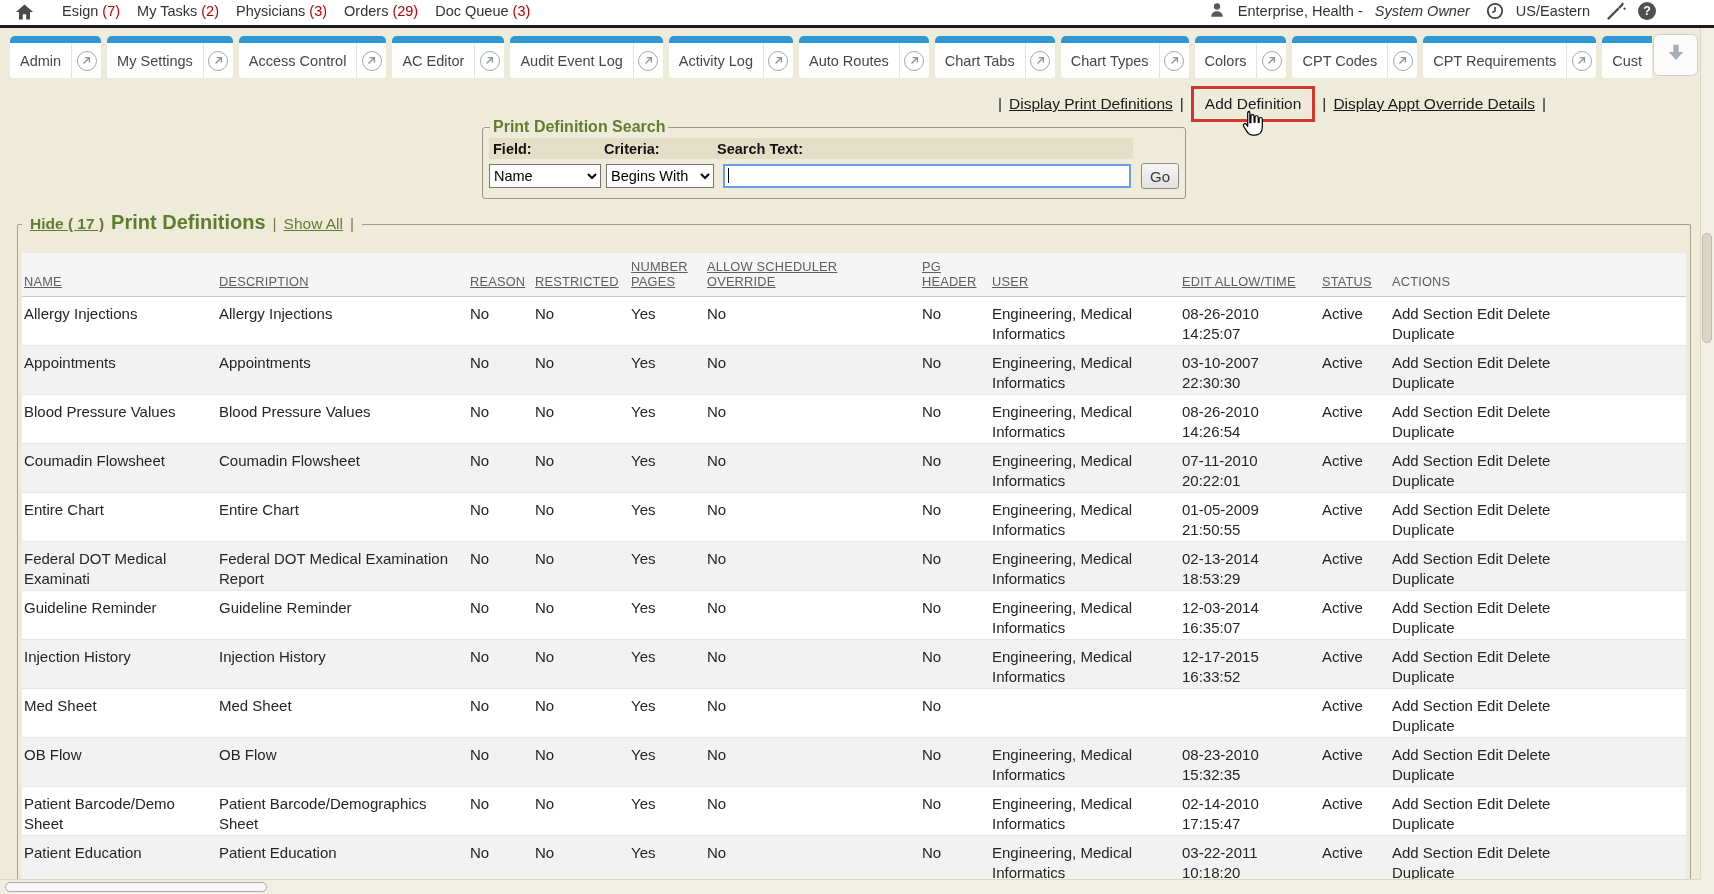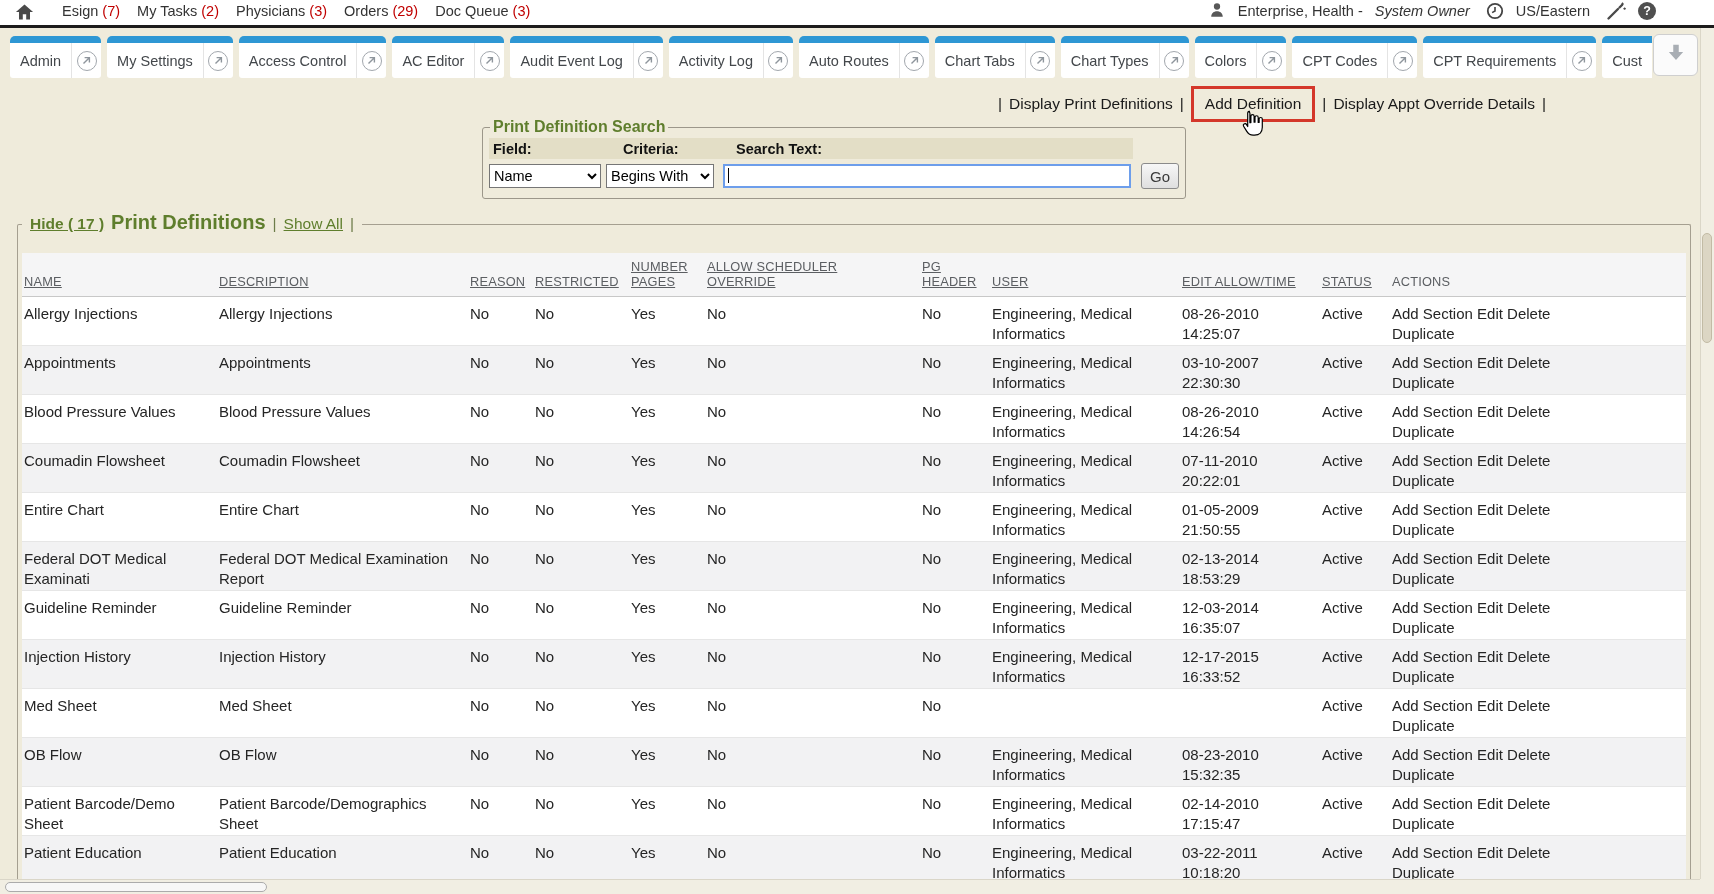--- a/index.html
+++ b/index.html
@@ -31,31 +31,31 @@
                 display:flex; align-items:center; justify-content:center; }
   .tab-mask { position:absolute; right:0; top:0; width:62px; height:50px; background:#EFEBDB; }
   .overflow-btn { position:absolute; right:16px; top:6px; width:45px; height:42px; background:#FBFBFB;
                   border:1px solid #CFCFCF; border-radius:6px; display:flex; align-items:center;
                   justify-content:center; cursor:pointer; }
 
   
   .actions-row { position:absolute; top:86px; right:168px; display:flex; align-items:center;
                  font-size:15.5px; color:#1a1a1a; gap:7px; }
   .actions-row .pipe { color:#1a1a1a; }
-  .link { color:#1a1a1a; cursor:pointer; white-space:nowrap; }
+  .link { color:#1a1a1a; text-decoration:underline; cursor:pointer; white-space:nowrap; }
   .add-box { border:3px solid #D4372A; padding:6px 11px; position:relative; white-space:nowrap; cursor:pointer; }
   .hand-cursor { position:absolute; left:calc(50% - 13px); top:calc(100% - 9px); }
 
   
   .search-fs { position:absolute; left:482px; top:118px; width:700px; border:1px solid #9C978A;
                border-radius:3px; padding:2px 6px 9px 6px; }
   .search-fs legend { font-size:16px; font-weight:bold; color:#5F7E2D; padding:0 3px; margin-left:1px;margin-top:38px; }
   .labels-strip { background:#E3DEC6; display:flex; height:21px; align-items:center;
                   width:calc(100% - 46px); font-size:14.5px; font-weight:bold; color:#111; }
-  .labels-strip .l1 { width:134px; padding-left:4px; }
+  .labels-strip .l1 { width:115px; padding-left:4px; }
   .labels-strip .l2 { width:113px; }
   .labels-strip .l3 { flex:1; }
   .search-controls { display:flex; align-items:center; margin-top:4px; }
   .search-controls select { width:112px; height:24px; font-size:14.5px; font-family:"Liberation Sans",sans-serif;
                             background:#fff; border:1px solid #767676; }
   .search-controls select + select { margin-left:5px; width:108px; }
   .input-wrap { position:relative; margin-left:9px; width:408px; }
   .input-wrap input { width:100%; height:24px; border:2px solid #6D9EEB; font-size:15px; padding:0 4px;
                       font-family:"Liberation Sans",sans-serif; outline:none; }
   .caret { position:absolute; left:5px; top:4px; width:1px; height:15px; background:#000; }

